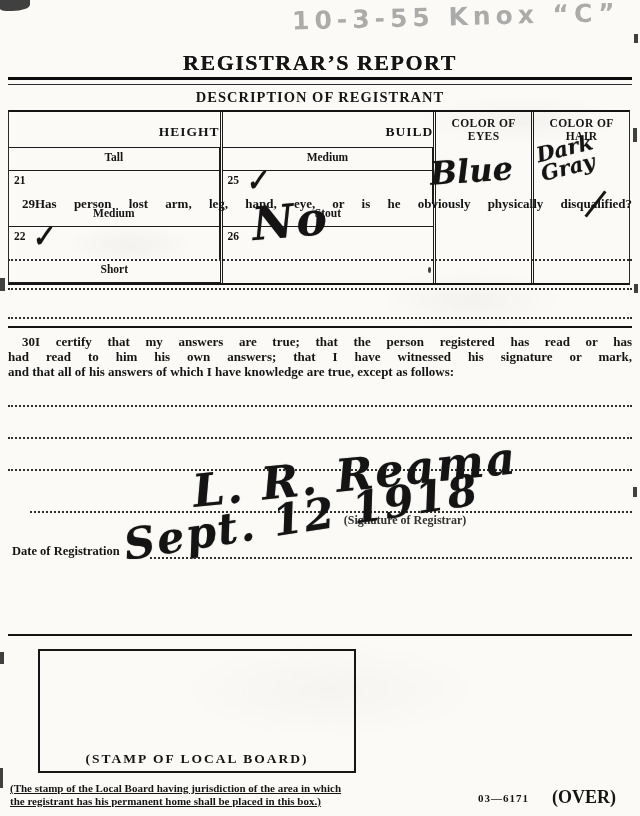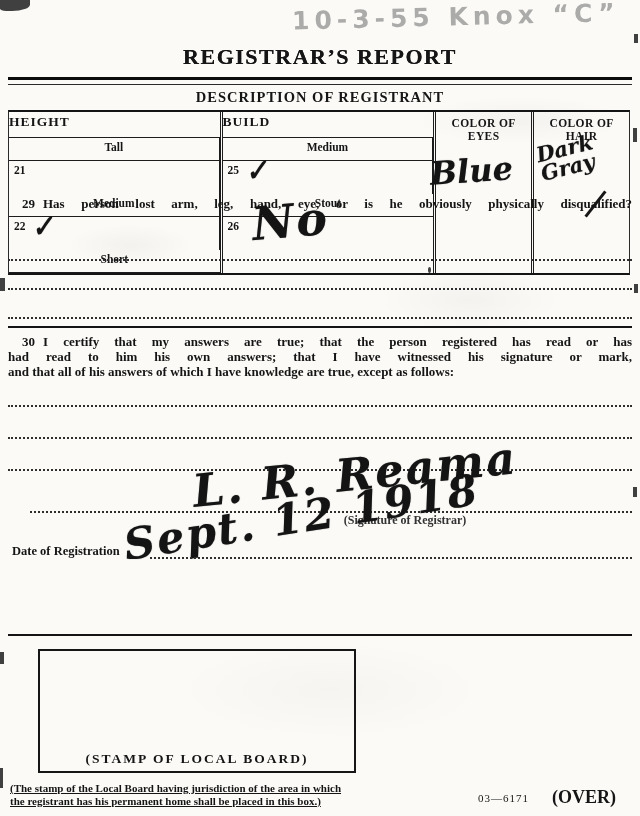--- a/index.html
+++ b/index.html
@@ -13,31 +13,31 @@
       radial-gradient(ellipse 150px 35px at 520px 120px, rgba(0,0,0,.03), transparent 70%);
     font-family:"Liberation Serif", serif;color:#151515;
   }
   .abs{position:absolute;}
   
   .stamp-top{
     left:292px;top:2px;width:345px;font-size:25px;font-weight:bold;
     letter-spacing:5px;color:rgba(105,105,105,.55);transform:rotate(-1.5deg);
     white-space:nowrap;font-family:"DejaVu Sans", sans-serif;
   }
-  .title{left:0;top:44px;width:100%;text-align:center;font-size:22px;font-weight:bold;
+  .title{left:0;top:50px;width:100%;text-align:center;font-size:22px;font-weight:bold;
     letter-spacing:1.5px;text-shadow:0 0 .5px #222;}
   .rule-thick{left:8px;top:77px;width:624px;height:4px;border-top:3px solid #0c0c0c;border-bottom:1px solid #2a2a2a;}
   .desc-header{left:0;top:89px;width:100%;text-align:center;font-size:14.5px;font-weight:bold;letter-spacing:1px;}
   
   .table{left:8px;top:110px;width:622px;display:flex;
     border-top:2px solid #141414;border-bottom:2px solid #141414;
     border-left:1px solid #2a2a2a;border-right:1px solid #2a2a2a;box-sizing:border-box;}
   .tgroup{flex:213 0 0;border-right:3px double #1c1c1c;}
-  .ghead{height:23px;border-bottom:1px solid #1c1c1c;text-align:left;
-    font-size:13.5px;font-weight:bold;letter-spacing:1px;padding-top:2px;box-sizing:content-box;}
+  .ghead{height:23px;border-bottom:1px solid #1c1c1c;text-align:right;
+    font-size:13.5px;font-weight:bold;letter-spacing:1px;padding-top:12px;box-sizing:content-box;}
   .cols{display:flex;flex-direction:column;}
   .col{flex:1 1 0;border-right:1px solid #1c1c1c;}
   .col:last-child{border-right:none;}
   .clabel{height:19px;border-bottom:1px solid #1c1c1c;text-align:center;
     font-size:11.5px;font-weight:bold;padding-top:3px;}
   .cnum{height:30px;font-size:11.5px;font-weight:bold;padding:3px 0 0 5px;position:relative;}
   .check{position:absolute;left:22px;top:-6px;font-size:27px;font-weight:bold;
     transform:rotate(-10deg);color:#131313;}
   .colorcol{flex:96 0 0;border-right:3px double #1c1c1c;position:relative;}
   .colorcol:last-child{border-right:none;}
@@ -47,32 +47,32 @@
     text-shadow:0 0 1px rgba(0,0,0,.45);white-space:nowrap;}
   .hw-eyes{position:absolute;left:-6px;top:40px;font-size:32px;transform:rotate(-4deg);}
   .hw-hair{position:absolute;left:4px;top:26px;font-size:21px;line-height:19px;
     transform:rotate(-14deg);white-space:normal;width:62px;}
   .hw-no{left:252px;top:194px;font-size:46px;transform:rotate(-5deg);letter-spacing:2px;}
   .hw-sig{left:192px;top:448px;font-size:45px;transform:rotate(-6deg);letter-spacing:2px;}
   .hw-date{left:122px;top:492px;font-size:43px;transform:rotate(-9deg);letter-spacing:2px;}
   
   .q{left:8px;width:624px;font-size:13px;font-weight:bold;line-height:15px;}
   .jline{text-align:justify;text-align-last:justify;}
-  .qnum{padding-left:14px;padding-right:8px;}
+  .qnum{padding-left:14px;padding-right:0;}
   
   .dot{border-bottom:2px dotted #2e2e2e;height:0;}
   .solid{background:#141414;}
   .sig-label{left:300px;top:513px;width:210px;text-align:center;font-size:12px;font-weight:bold;color:#333;}
   .date-label{left:12px;top:544px;font-size:12.5px;font-weight:bold;}
   
   .stamp-box{left:38px;top:649px;width:318px;height:124px;border:2.5px solid #161616;box-sizing:border-box;}
   .stamp-box-label{position:absolute;left:0;bottom:4px;width:100%;text-align:center;
     font-size:13.5px;font-weight:bold;letter-spacing:2px;}
   .note{left:10px;top:782px;width:390px;font-size:11px;font-weight:bold;line-height:12.5px;text-decoration:underline;}
-  .form-number{left:478px;top:792px;font-size:11px;font-weight:normal;letter-spacing:1px;}
+  .form-number{left:478px;top:792px;font-size:11px;font-weight:bold;letter-spacing:1px;}
   .over{left:552px;top:787px;font-size:18px;font-weight:bold;font-family:Liberation Serif, serif;}
   
   .speck{background:#111;opacity:.8;}
   .ink-slash{left:594px;top:188px;width:3px;height:32px;background:#161616;transform:rotate(38deg);}
 </style>
 </head>
 <body>
 
 <div class="page">
 

